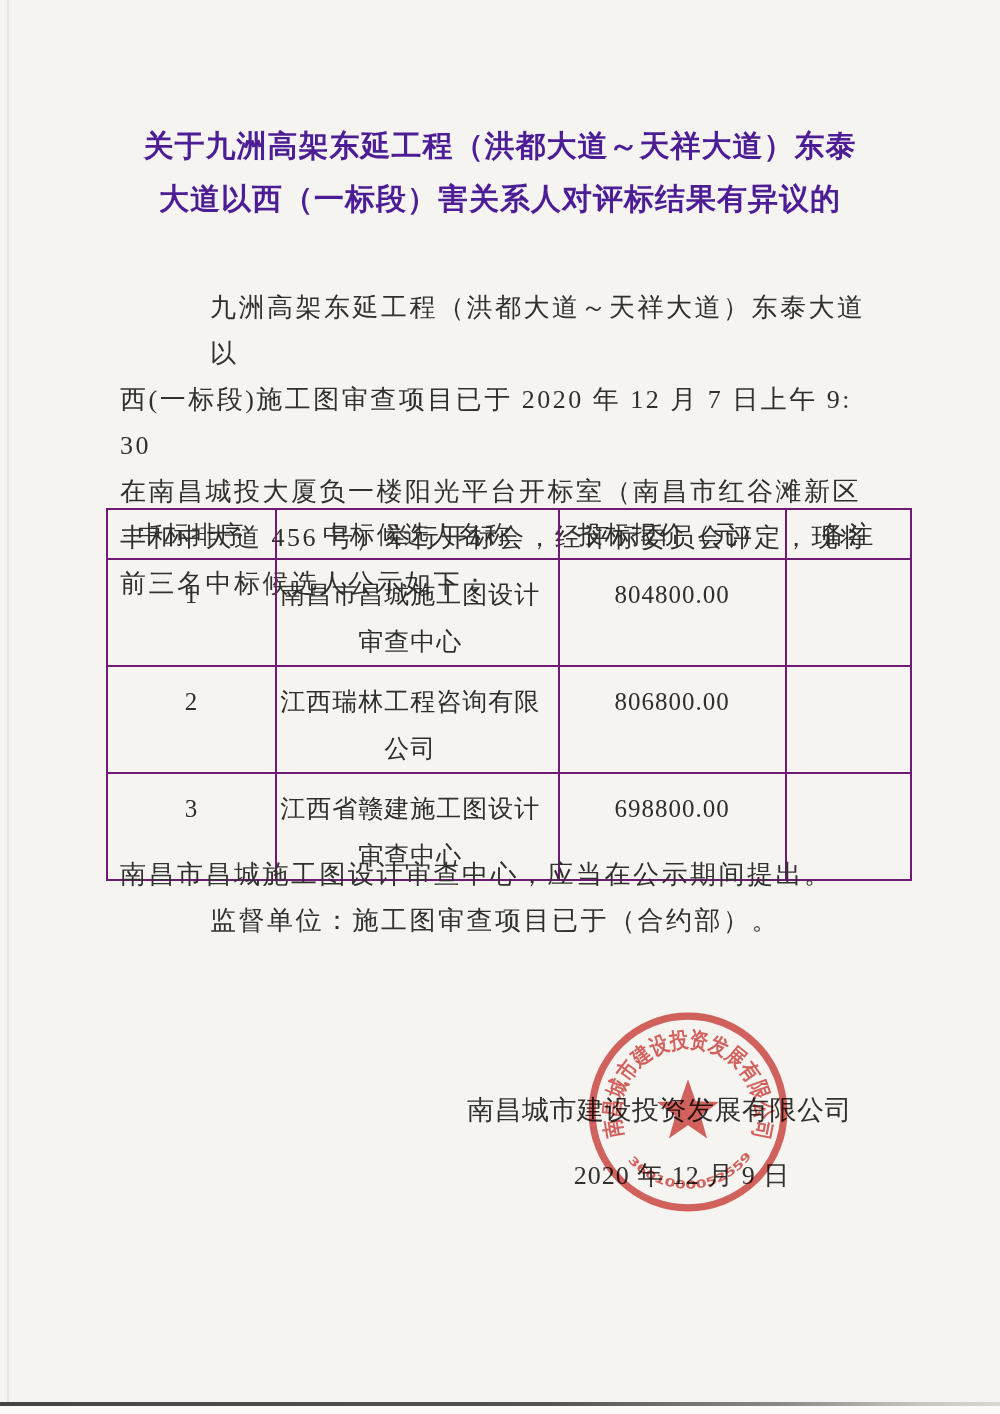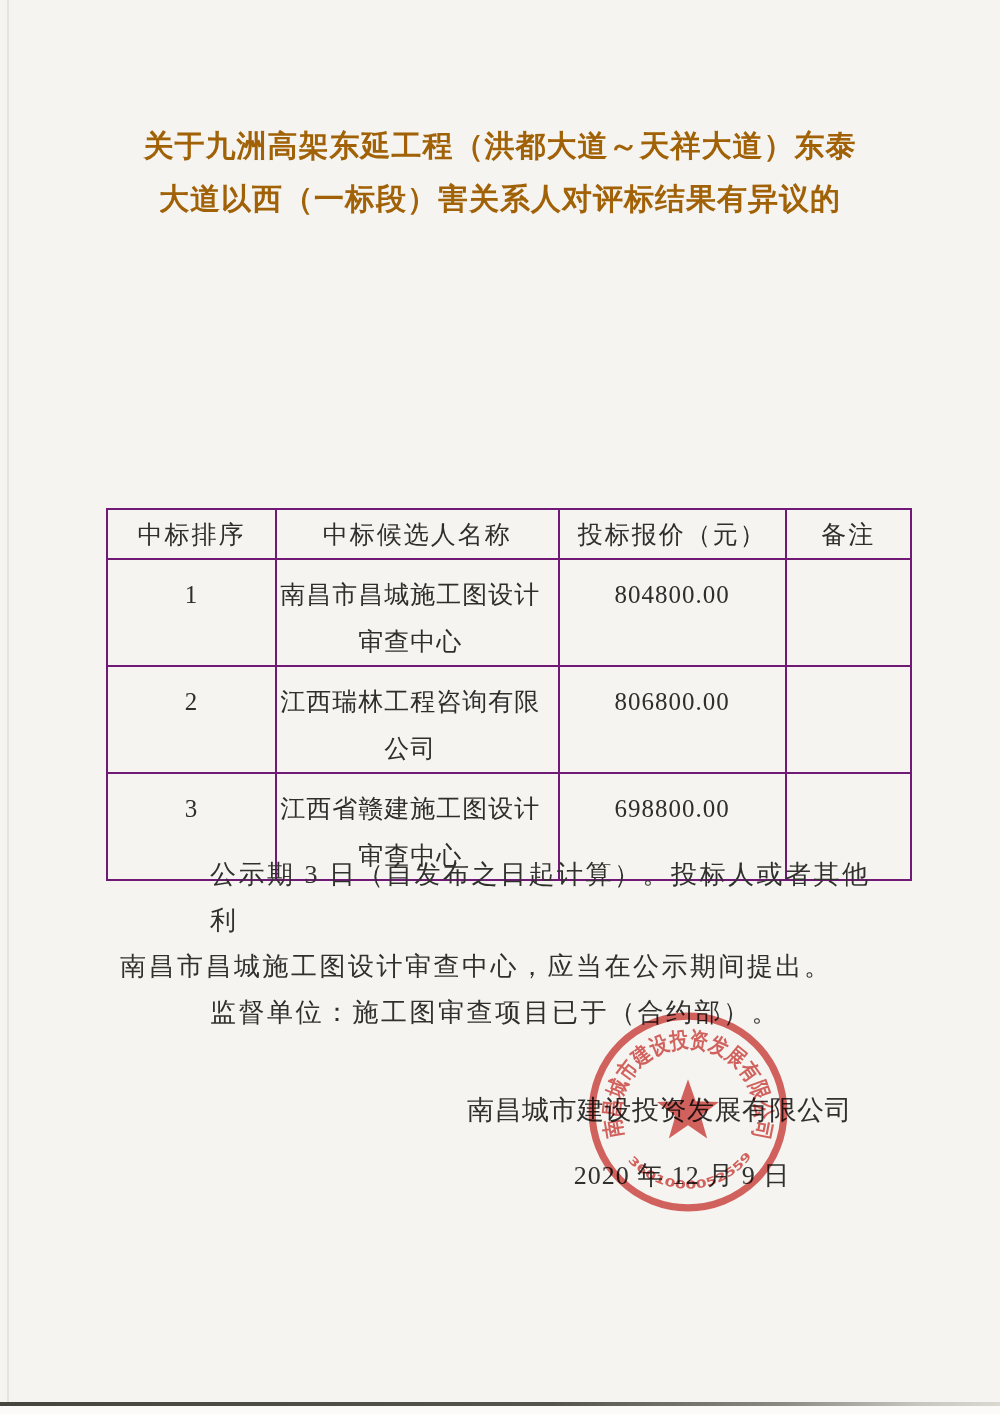--- a/index.html
+++ b/index.html
@@ -25,21 +25,21 @@
   }
   .scan-bottom-strip {
     position: absolute; left: 0; top: 1406px; width: 100%; height: 8px;
     background: #fbfaf8;
   }
   .doc-title {
     position: absolute; top: 119px; left: 100px; width: 800px;
     text-align: center;
     font-size: 30px; font-weight: bold;
     line-height: 53px; letter-spacing: 1px;
-    color: #a16207;
+    color: #4c1d95;
   }
   .body-text {
     position: absolute; left: 120px; width: 766px;
     font-size: 26px; line-height: 46px; letter-spacing: 2.5px;
     color: #30302e;
   }
   .para-1 { top: 285px; }
   .para-2 { top: 852px; }
   .indent { padding-left: 90px; }
   .bid-table {
@@ -85,20 +85,27 @@
 
 <div class="page">
 
   <div class="scan-left-edge"></div>
 
   <div class="doc-title">
     <div>关于九洲高架东延工程（洪都大道～天祥大道）东泰</div>
     <div>大道以西（一标段）害关系人对评标结果有异议的</div>
   </div>
 
+  <div class="body-text para-1">
+    <div class="indent">九洲高架东延工程（洪都大道～天祥大道）东泰大道以</div>
+    <div>西(一标段)施工图审查项目已于 2020 年 12 月 7 日上午 9: 30</div>
+    <div>在南昌城投大厦负一楼阳光平台开标室（南昌市红谷滩新区</div>
+    <div>丰和中大道 456 号）举行开标会，经评标委员会评定，现将</div>
+    <div>前三名中标候选人公示如下：</div>
+  </div>
 
   <table class="bid-table">
     <colgroup>
       <col class="col-rank">
         <col class="col-name">
         <col class="col-price">
         <col class="col-remark">
     </colgroup>
     <thead>
       <tr>
@@ -124,21 +131,20 @@
       <tr>
         <td>3</td>
         <td class="cell-name">江西省赣建施工图设计审查中心</td>
         <td>698800.00</td>
         <td></td>
       </tr>
     </tbody>
   </table>
 
   <div class="body-text para-2">
-    <div class="indent">公示期 3 日（自发布之日起计算）。投标人或者其他利</div>
     <div>南昌市昌城施工图设计审查中心，应当在公示期间提出。</div>
     <div class="indent">监督单位：施工图审查项目已于（合约部）。</div>
   </div>
 
   <div class="signature-company">南昌城市建设投资发展有限公司</div>
   <div class="signature-date">2020 年 12 月 9 日</div>
 
   <svg class="stamp" viewBox="0 0 200 200" xmlns="http://www.w3.org/2000/svg">
     <defs>
       <path id="arcTop" d="M 36 123.5 A 67 67 0 1 1 164 123.5" fill="none"></path>

